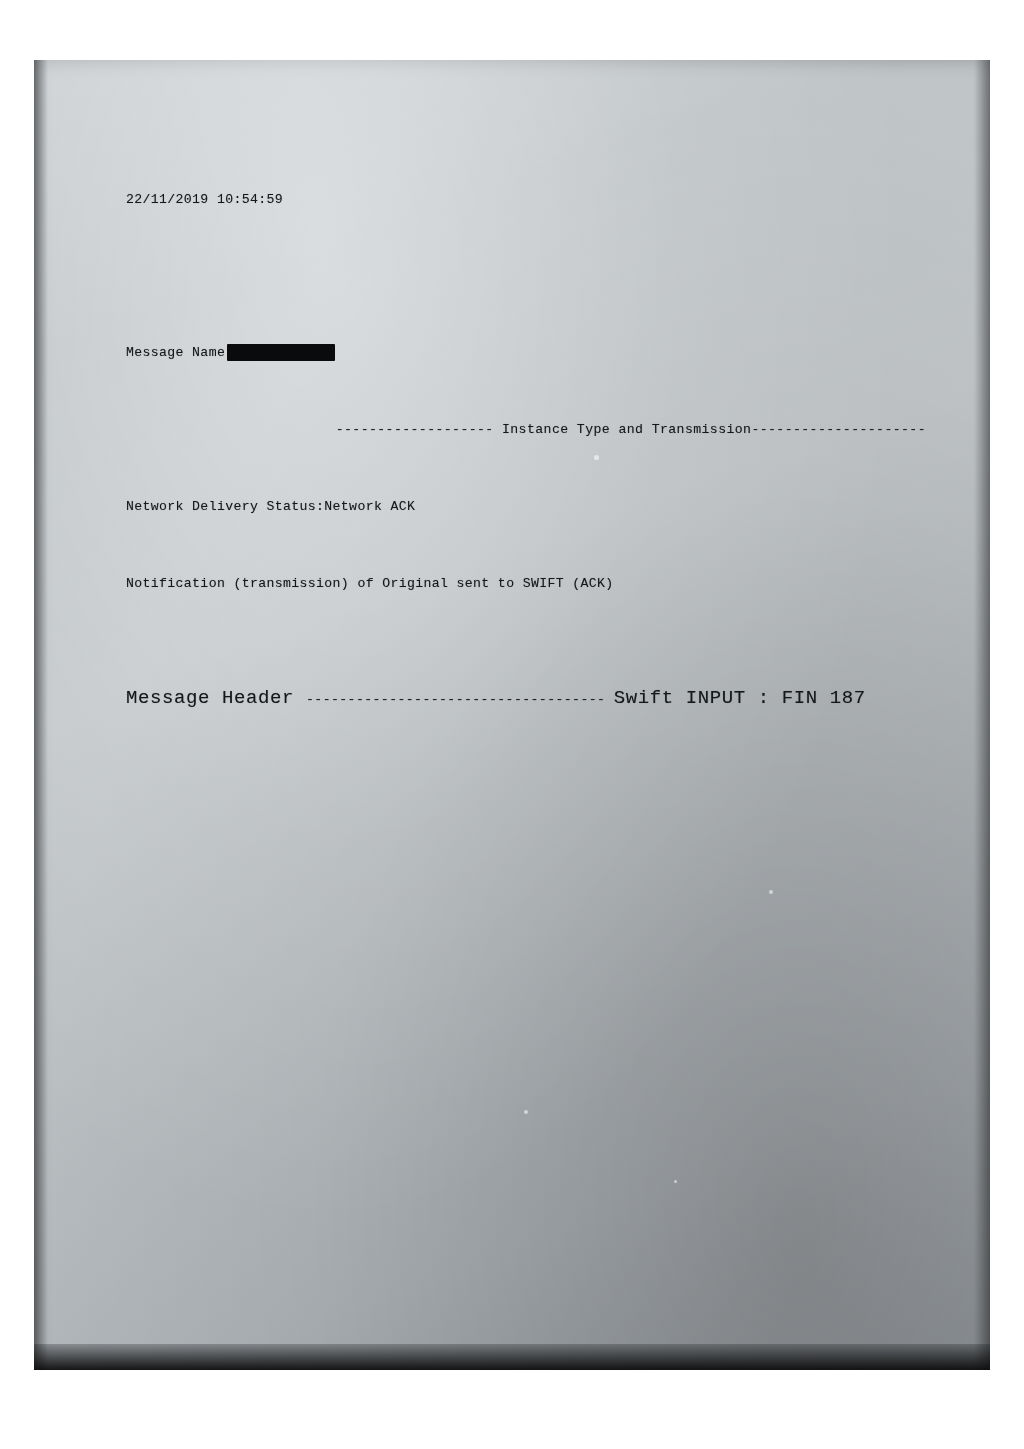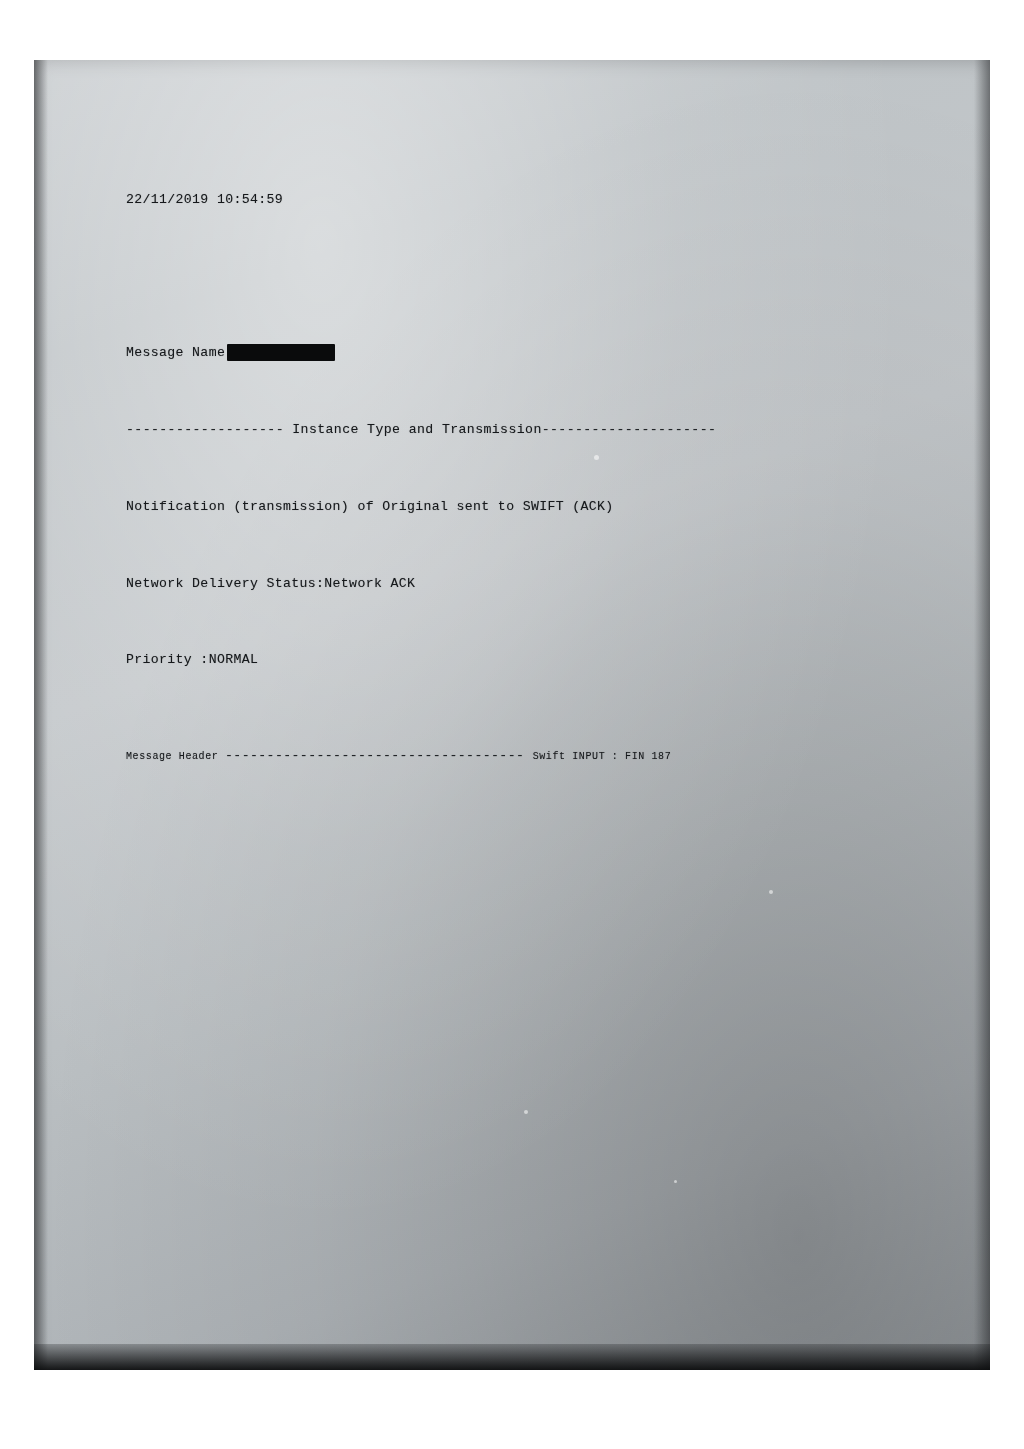--- a/index.html
+++ b/index.html
@@ -79,35 +79,36 @@
   }
   .line {
     position: relative;
     height: 19.2px;
     white-space: pre;
   }
   .line.tall { height: 19.6px; }
   .gap { height: 19.2px; }
   .gap2 { height: 38px; }
   .hdr {
-    font-size: 10px;
+    font-size: 19px;
     letter-spacing: 0.6px;
   }
   
   .redact {
     display: inline-block;
     background: #0a0b0c;
     vertical-align: middle;
     border-radius: 1px;
   }
   .redact-op    { width: 108px; height: 17px; margin-left: 2px; }
   .redact-mir   { width: 132px; height: 18px; margin-left: 4px; }
 
   .dash-rule {
     letter-spacing: 0.4px;
+    text-align: right;
   }
   
   .speck {
     position: absolute;
     background: rgba(255,255,255,0.55);
     border-radius: 50%;
     pointer-events: none;
   }
 </style>
 </head>
@@ -120,25 +121,24 @@
     <div class="doc">
 
       <div class="line"><span>22/11/2019 10:54:59</span></div>
 
       <div class="gap"></div>
 
       <div class="line"><span>Message Name</span><span class="redact redact-op"></span></div>
 
       <div class="line dash-rule"><span>------------------- Instance Type and Transmission---------------------</span></div>
 
+      <div class="line"><span>Network Delivery Status:Network ACK</span></div>
+
       <div class="line"><span>Notification (transmission) of Original sent to SWIFT (ACK)</span></div>
 
-      <div class="line"><span>Network Delivery Status:Network ACK</span></div>
-
-      <div class="line"><span>Priority :NORMAL</span></div>
 
 
       <div class="line tall"><span class="hdr">Message Header </span><span class="dash-rule">------------------------------------ </span><span class="hdr">Swift INPUT : FIN 187</span></div>
 
       <div class="gap2"></div>
       <div class="gap"></div>
 
 
       <div class="gap2"></div>
 

